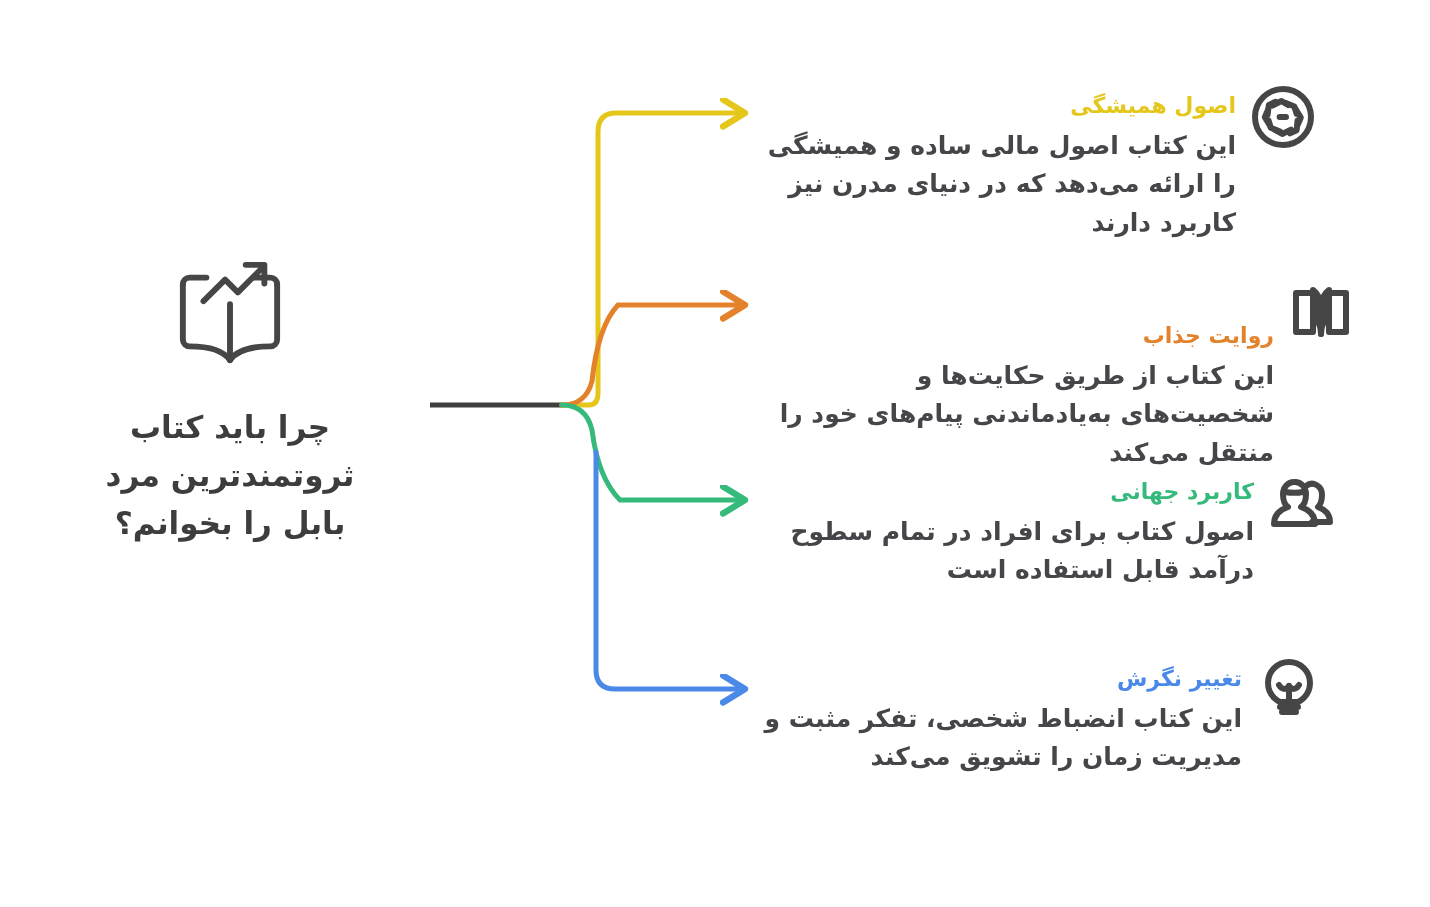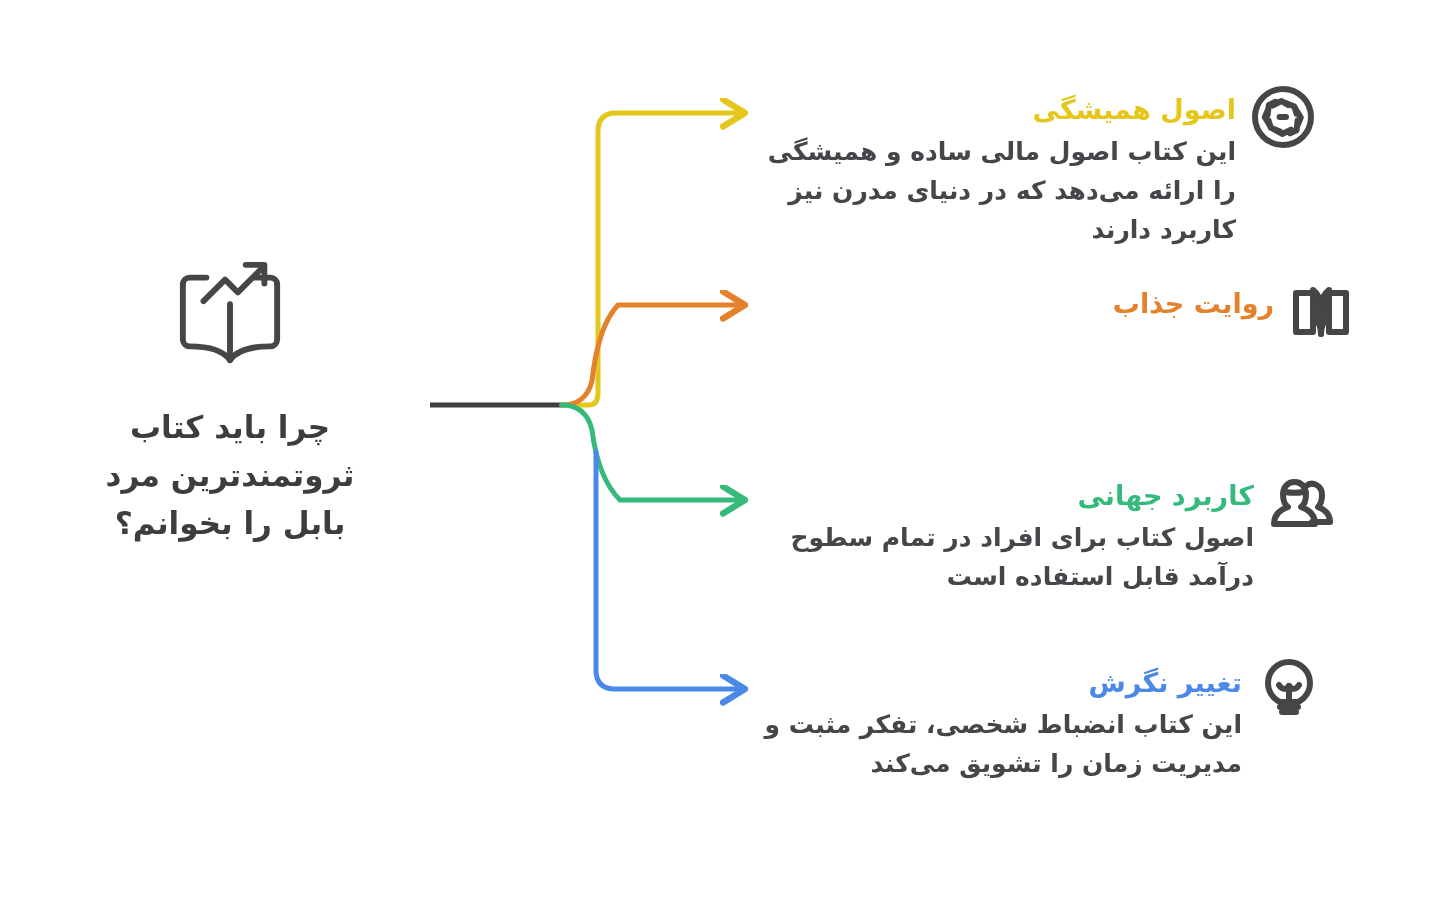--- a/index.html
+++ b/index.html
@@ -66,21 +66,21 @@
     flex: 0 0 66px;
     margin-left: 14px;
     margin-top: -8px;
   }
   .branch-text {
     width: 472px;
     direction: rtl;
     text-align: right;
   }
   .branch-heading {
-    font-size: 27px;
+    font-size: 22px;
     font-weight: bold;
     line-height: 1.3;
     margin: 0 0 6px 0;
     white-space: nowrap;
   }
   .branch-body {
     font-size: 25px;
     line-height: 1.55;
     color: #46464a;
     margin: 0;
@@ -88,21 +88,21 @@
     text-align: right;
     font-weight: bold;
   }
 
   #branch-1 { left: 764px; top: 92px;  }
   #branch-2 { left: 764px; top: 286px; }
   #branch-3 { left: 764px; top: 478px; }
   #branch-4 { left: 764px; top: 665px; }
 
   #branch-1 .branch-text { width: 472px; }
-  #branch-2 .branch-text { width: 510px; }
+  #branch-2 .branch-text { width: 510px; margin-top: 36px; }
   #branch-3 .branch-text { width: 490px; }
   #branch-4 .branch-text { width: 478px; }
 
   .icon-stroke {
     fill: none;
     stroke: #464646;
     stroke-width: 6;
     stroke-linecap: round;
     stroke-linejoin: round;
   }
@@ -183,20 +183,21 @@
     <svg class="branch-icon" viewBox="0 0 66 66" xmlns="http://www.w3.org/2000/svg">
       <g class="icon-stroke" stroke-width="4.4">
         <path d="M8,15 L25,15 L25,54 L8,54 Z"></path>
         <path d="M58,15 L41,15 L41,54 L58,54 Z"></path>
         <path d="M33,56 c0,-10 4,-14 8,-16 L41,12 c-4,3 -8,8 -8,18 Z" fill="#464646"></path>
         <path d="M33,56 c0,-10 -4,-14 -8,-16 L25,12 c4,3 8,8 8,18 Z" fill="#464646"></path>
       </g>
     </svg>
     <div class="branch-text">
       <div class="branch-heading" style="color:#e3822b">روایت جذاب</div>
+      <div class="branch-body">این کتاب از طریق حکایت‌ها و شخصیت‌های به‌یادماندنی پیام‌های خود را منتقل می‌کند</div>
     </div>
   </div>
 
   <div class="branch" id="branch-3">
     <svg class="branch-icon" viewBox="0 0 66 66" xmlns="http://www.w3.org/2000/svg">
       <g class="icon-stroke" stroke-width="4.4">
 
         <path d="M38,16 a10,11 0 0 1 16,9 c0,6 -2,10 -4,12 c8,3 12,8 12,15 L44,52"></path>
 
         <path d="M26,12 a11,12 0 0 0 -11,12 c0,7 2,11 5,13 c-9,3 -14,9 -14,17 L47,54 c0,-8 -5,-14 -14,-17 c3,-2 5,-6 5,-13 a11,12 0 0 0 -11,-12 Z"></path>

